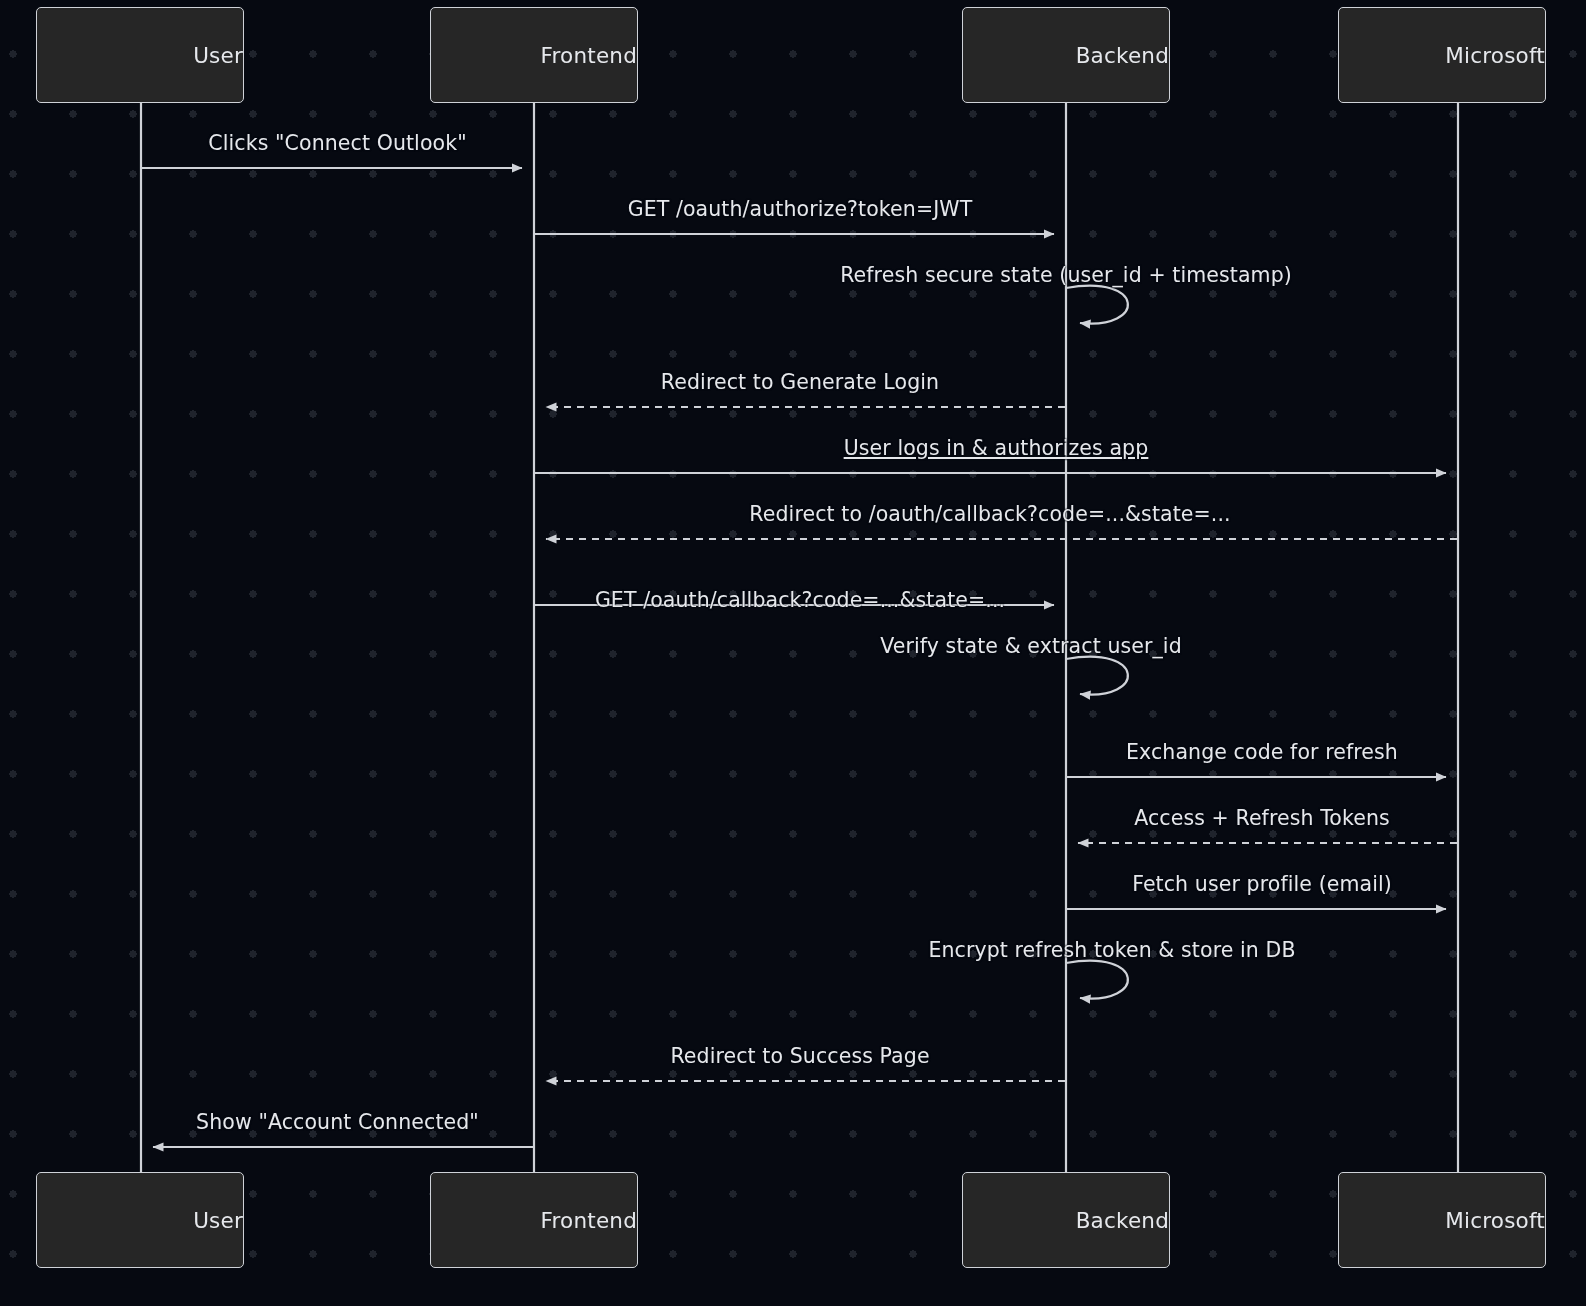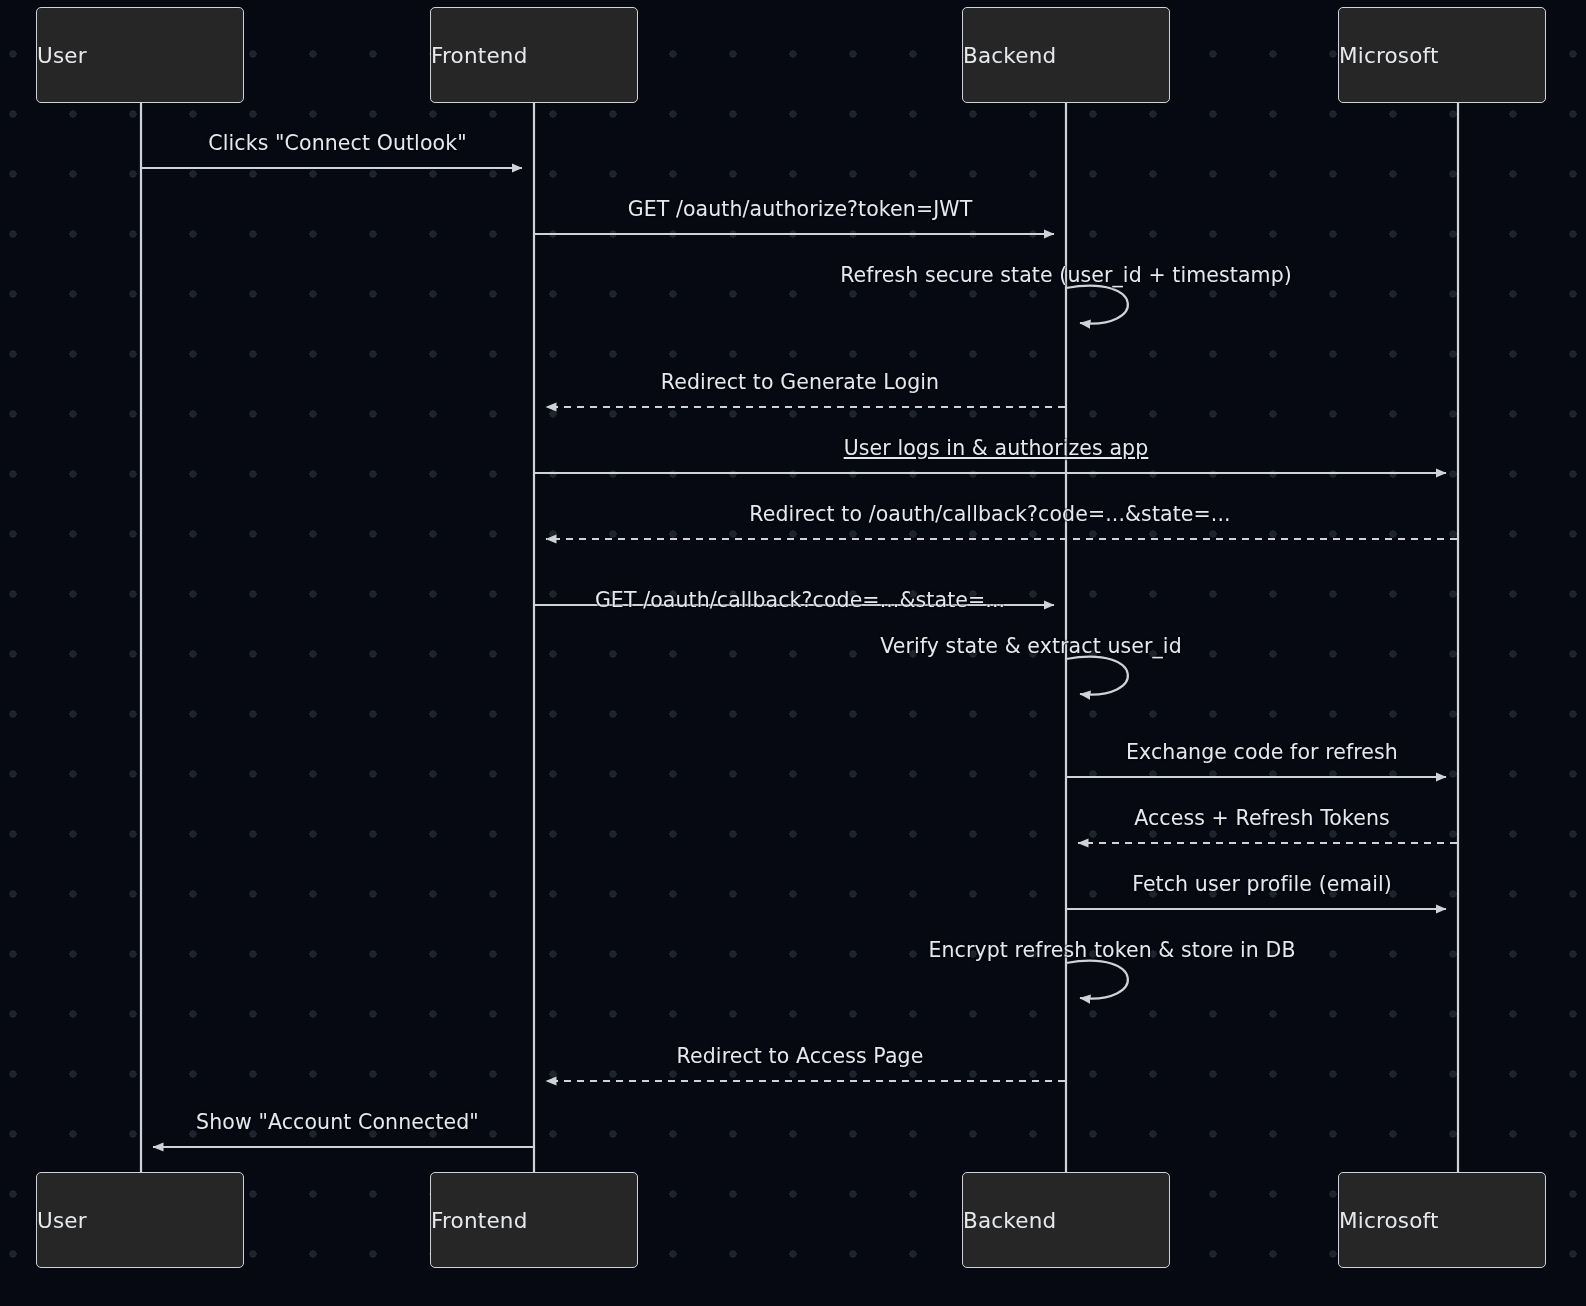--- a/index.html
+++ b/index.html
@@ -27,21 +27,21 @@
     height: 1306px;
   }
   .actor-box {
     position: absolute;
     box-sizing: border-box;
     background: #262626;
     border: 1.7px solid #cfd2d8;
     border-radius: 5px;
     display: flex;
     align-items: center;
-    justify-content: flex-start;
+    justify-content: flex-end;
     color: #e6e8ec;
     font-size: 21.5px;
     letter-spacing: 0.2px;
   }
   .actor-label {
     pointer-events: none;
     white-space: nowrap;
   }
   .msg-label {
     position: absolute;
@@ -124,16 +124,16 @@
       <div class="msg-label" style="top: 287px; left: 1066px;">Refresh secure state (user_id + timestamp)</div>
       <div class="msg-label" style="top: 394px; left: 800px;">Redirect to Generate Login</div>
       <div class="msg-label" style="top: 460px; left: 996px; text-decoration: underline;">User logs in &amp; authorizes app</div>
       <div class="msg-label" style="top: 526px; left: 990px;">Redirect to /oauth/callback?code=...&amp;state=...</div>
       <div class="msg-label" style="top: 612px; left: 800px;">GET /oauth/callback?code=...&amp;state=...</div>
       <div class="msg-label" style="top: 658px; left: 1031px;">Verify state &amp; extract user_id</div>
       <div class="msg-label" style="top: 764px; left: 1262px;">Exchange code for refresh</div>
       <div class="msg-label" style="top: 830px; left: 1262px;">Access + Refresh Tokens</div>
       <div class="msg-label" style="top: 896px; left: 1262px;">Fetch user profile (email)</div>
       <div class="msg-label" style="top: 962px; left: 1066px; margin-left: 46px;">Encrypt refresh token &amp; store in DB</div>
-      <div class="msg-label" style="top: 1068px; left: 800px;">Redirect to Access Page</div>
+      <div class="msg-label" style="top: 1068px; left: 800px;">Redirect to Success Page</div>
       <div class="msg-label" style="top: 1134px; left: 337.5px;">Show "Account Connected"</div>
     </div>
 </div>
 
 </body></html>

